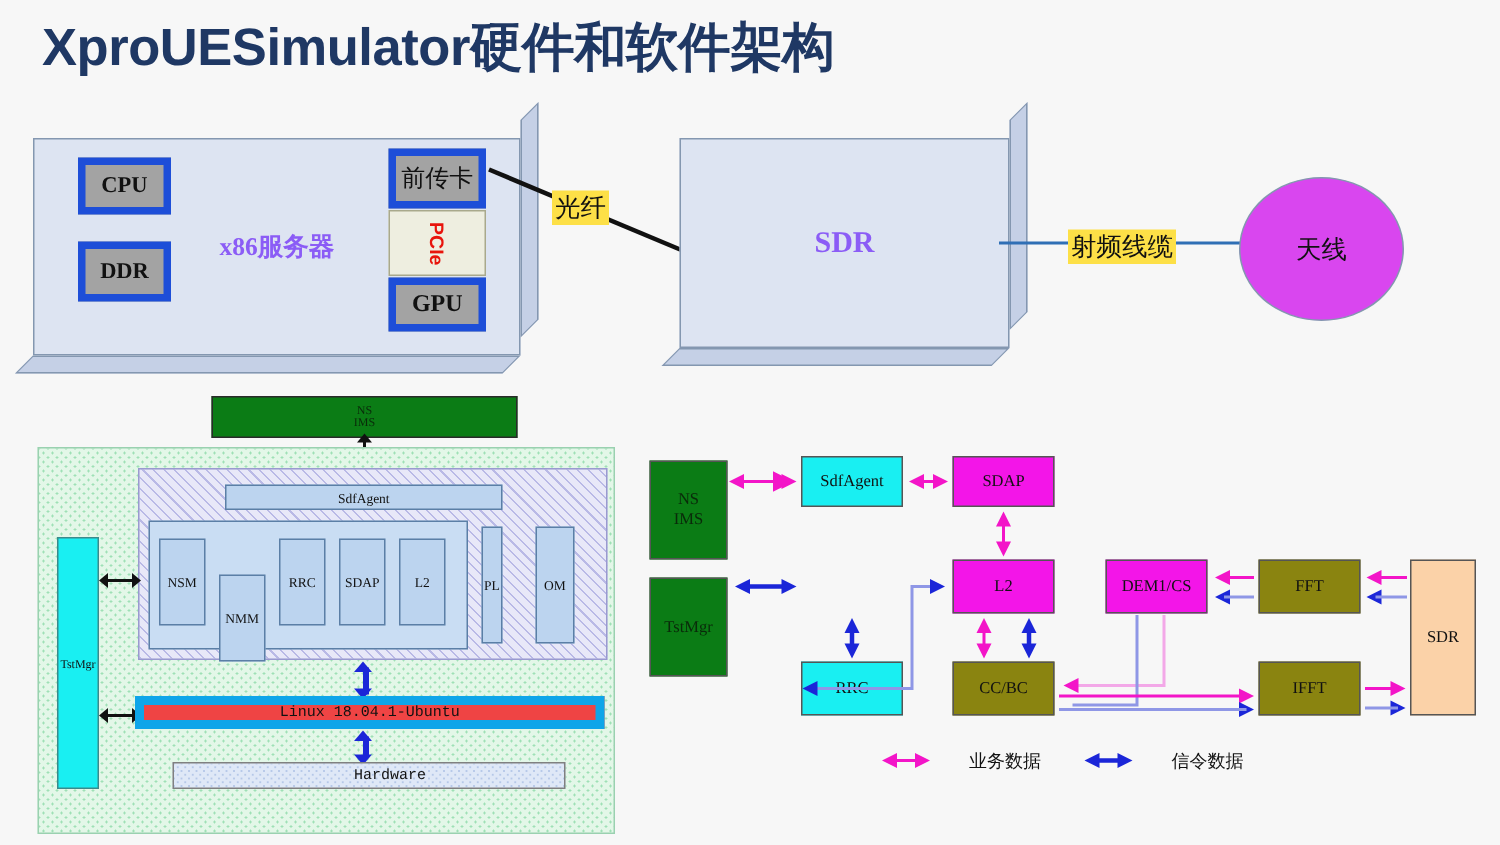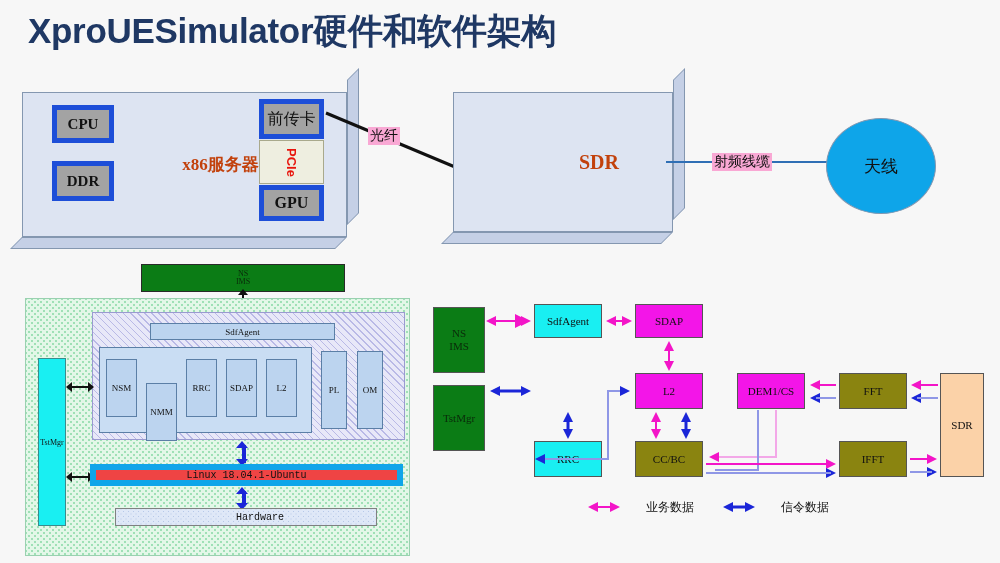--- a/index.html
+++ b/index.html
@@ -35,48 +35,48 @@
     transform:skewY(-45deg);transform-origin:left top;
   }
   .box3d .bottom{
     position:absolute;left:0;bottom:-12px;width:100%;height:12px;
     background:#c5d0e6;border:1px solid #8497b0;box-sizing:border-box;
     transform:skewX(-45deg);transform-origin:left top;
   }
   .box3d .cap{
     position:absolute;left:0;top:0;width:100%;height:100%;
     display:flex;align-items:center;justify-content:center;
-    font-weight:bold;color:#c2410c;z-index:3;margin-left:36px;
+    font-weight:bold;color:#8b5cf6;z-index:3;
   }
 
   
   .subbox{
     position:absolute;background:#a3a3a3;border:5px solid #1d4ed8;
     box-sizing:border-box;display:flex;align-items:center;justify-content:center;
     font-weight:bold;font-size:15px;color:#111;
   }
   .pcie{
     position:absolute;background:#eeeee0;border:1px solid #a9a98c;
     box-sizing:border-box;display:flex;align-items:center;justify-content:center;
   }
   .pcie span{
     transform:rotate(90deg);color:#e8140c;font-weight:bold;font-size:13px;
     font-family:"Liberation Sans", sans-serif;white-space:nowrap;
   }
 
   
   .ellipse{
     position:absolute;border:1px solid #8497b0;border-radius:50%;
-    background:#0ea5e9;display:flex;align-items:center;justify-content:center;
+    background:#d946ef;display:flex;align-items:center;justify-content:center;
     font-size:17px;color:#111;
   }
 
   
   .conn-label{
-    position:absolute;font-size:14px;color:#111;background:#f9a8d4;
+    position:absolute;font-size:17px;color:#111;background:#fde047;
     padding:0 2px;white-space:nowrap;
   }
 
   
   #sw-stack{
     position:absolute;left:25px;top:298px;width:385px;height:258px;
     border:1px solid #9ad1b0;box-sizing:border-box;
     background-color:#e3f7e8;
     background-image:
       radial-gradient(#9fe0b6 0.8px, transparent 0.9px),
@@ -212,21 +212,21 @@
 
   <div class="lt-box lt-pale" style="left:99px;top:347px;width:213px;height:86px;"></div>
   <div class="hl-label" style="left:103px;top:421px;margin-left:43px;">HL</div>
 
   <div class="lt-box" style="left:106px;top:359px;width:31px;height:58px;">NSM</div>
   <div class="lt-box" style="left:146px;top:359px;width:31px;height:58px;margin-top:24px;">NMM</div>
   <div class="lt-box" style="left:186px;top:359px;width:31px;height:58px;">RRC</div>
   <div class="lt-box" style="left:226px;top:359px;width:31px;height:58px;">SDAP</div>
   <div class="lt-box" style="left:266px;top:359px;width:31px;height:58px;">L2</div>
 
-  <div class="lt-box" style="left:321px;top:351px;width:26px;height:78px;">PL</div>
+  <div class="lt-box" style="left:321px;top:351px;width:14px;height:78px;">PL</div>
   <div class="lt-box" style="left:357px;top:351px;width:26px;height:78px;">OM</div>
 
   <div id="tstmgr-left">TstMgr</div>
 
   <div class="arrow-h" style="left:71px;top:386px;width:18px;border-color:#111;"></div>
   <div class="ahead" style="left:66px;top:382px;border-top:5px solid transparent;border-bottom:5px solid transparent;border-right:6px solid #111;"></div>
   <div class="ahead" style="left:88px;top:382px;border-top:5px solid transparent;border-bottom:5px solid transparent;border-left:6px solid #111;"></div>
 
   <div class="arrow-h" style="left:71px;top:476px;width:18px;border-color:#111;"></div>
   <div class="ahead" style="left:66px;top:472px;border-top:5px solid transparent;border-bottom:5px solid transparent;border-right:6px solid #111;"></div>

